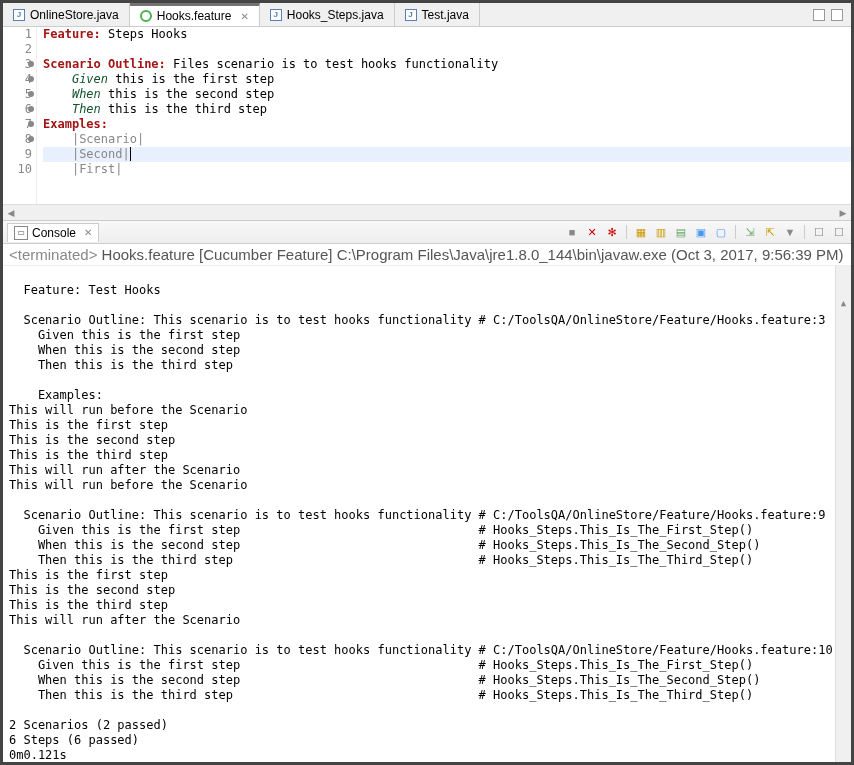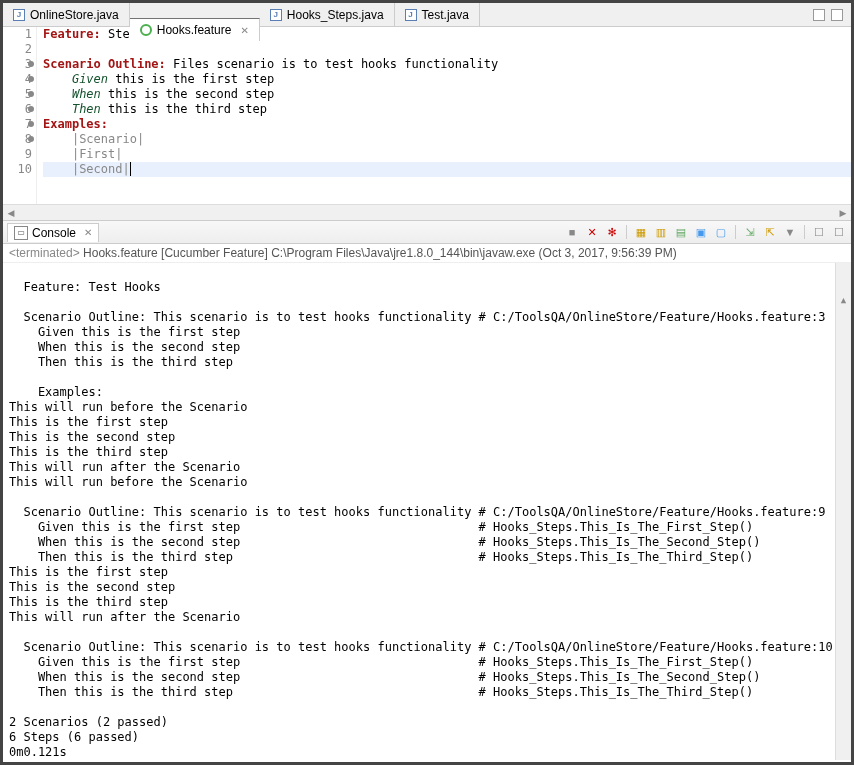--- a/index.html
+++ b/index.html
@@ -1,19 +1,19 @@
 <!DOCTYPE html>
 <html><head>
 <meta charset="utf-8">
 <style>
 * { margin: 0; padding: 0; box-sizing: border-box; }
 body { font-family: "Segoe UI", Tahoma, sans-serif; font-size: 12px; background: #fff; width: 854px; height: 765px; border: 3px solid #444; position: relative; }
 .tab-bar { display: flex; align-items: center; background: #f0f0f0; height: 24px; border-bottom: 1px solid #ccc; position: relative; }
 .tab { display: flex; align-items: center; padding: 3px 10px; border-right: 1px solid #ccc; cursor: pointer; gap: 5px; height: 100%; }
-.tab.active { background: #fff; border-top: 1px solid #737373; margin-top: 15px; }
+.tab.active { background: #fff; border-top: 3px solid #737373; }
 .tab-icon { width: 12px; height: 12px; display: inline-block; }
 .j-icon { background: #fff; border: 1px solid #5a7fb5; color: #5a7fb5; font-size: 8px; text-align: center; line-height: 10px; font-weight: bold; }
 .g-icon { width: 12px; height: 12px; border-radius: 50%; background: #fff; border: 2px solid #4caf50; }
 .tab-close { color: #888; font-size: 10px; margin-left: 4px; }
 .tab-spacer { flex: 1; }
 .tab-controls { display: flex; gap: 6px; padding-right: 8px; }
 .win-btn { width: 12px; height: 12px; border: 1px solid #999; background: #fff; position: relative; }
 .editor { background: #fff; height: 177px; display: flex; font-family: Consolas, monospace; font-size: 12px; }
 .gutter { width: 34px; background: #fff; border-right: 1px solid #eee; text-align: right; padding-right: 4px; color: #888; }
 .gutter-line { height: 15px; line-height: 15px; position: relative; }
@@ -28,21 +28,21 @@
 .hscroll { height: 16px; background: #f0f0f0; border-top: 1px solid #ddd; display: flex; align-items: center; }
 .hscroll .arrow { width: 16px; text-align: center; color: #888; font-size: 9px; }
 .hscroll .track { flex: 1; }
 .panel-header { display: flex; align-items: center; background: linear-gradient(#f8f8f8,#eee); height: 24px; border-top: 1px solid #ccc; border-bottom: 1px solid #ccc; padding: 0 4px; }
 .panel-tab { display: flex; align-items: center; gap: 4px; padding: 2px 6px; background: #fff; border: 1px solid #ccc; border-bottom: none; }
 .c-icon { width: 14px; height: 14px; background: #fff; border: 1px solid #888; display: flex; align-items: center; justify-content: center; font-size: 8px; color: #555; }
 .panel-spacer { flex: 1; }
 .toolbar { display: flex; gap: 4px; align-items: center; }
 .tb-btn { width: 16px; height: 16px; display: flex; align-items: center; justify-content: center; font-size: 11px; cursor: pointer; }
 .tb-sep { width: 1px; height: 14px; background: #ccc; margin: 0 2px; }
-.launch-info { padding: 2px 6px; font-size: 12px; color: #555; border-bottom: 1px solid #eee; }
+.launch-info { padding: 2px 6px; font-size: 15px; color: #555; border-bottom: 1px solid #eee; }
 .launch-info .term { color: #888; }
 .console-out { font-family: Consolas, monospace; font-size: 12px; padding: 2px 6px; white-space: pre; line-height: 15px; height: 497px; overflow: hidden; position: relative; }
 .vscroll { position: absolute; right: 0; top: 0; width: 16px; height: 100%; background: #f0f0f0; border-left: 1px solid #ddd; }
 .vscroll .arrow { height: 14px; text-align: center; color: #888; font-size: 9px; line-height: 14px; }
 </style>
 </head>
 <body>
 
 <div class="tab-bar">
   <div id="tabs-container" style="display: flex; height: 100%;">
@@ -86,22 +86,22 @@
     </div>
   <div class="code" id="code">
       <div class="code-line"><span class="kw">Feature:</span><span> Steps Hooks</span></div>
       <div class="code-line"></div>
       <div class="code-line"><span class="kw">Scenario Outline:</span><span> Files scenario is to test hooks functionality</span></div>
       <div class="code-line"><span>    </span><span class="kw2">Given</span><span> this is the first step</span></div>
       <div class="code-line"><span>    </span><span class="kw2">When</span><span> this is the second step</span></div>
       <div class="code-line"><span>    </span><span class="kw2">Then</span><span> this is the third step</span></div>
       <div class="code-line"><span class="kw">Examples:</span></div>
       <div class="code-line"><span>    </span><span class="tbl">|Scenario|</span></div>
+      <div class="code-line hl"><span>    </span><span class="tbl">|Second|</span><span class="cursor"></span></div>
       <div class="code-line"><span>    </span><span class="tbl">|First|</span></div>
-      <div class="code-line hl"><span>    </span><span class="tbl">|Second|</span><span class="cursor"></span></div>
     </div>
 </div>
 <div class="hscroll">
   <div class="arrow">◀</div>
   <div class="track"></div>
   <div class="arrow">▶</div>
 </div>
 
 <div class="panel-header">
   <div class="panel-tab">

